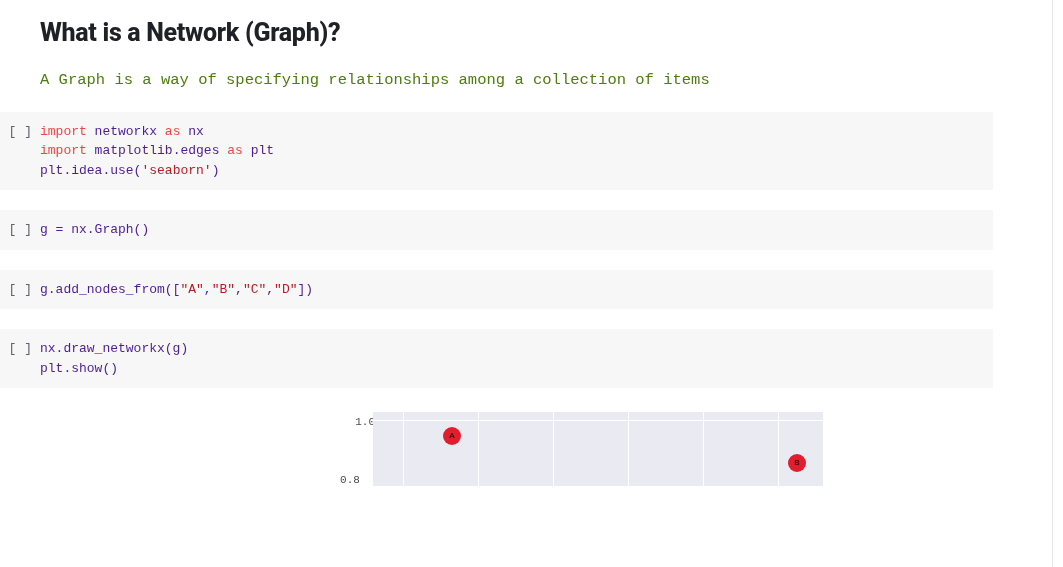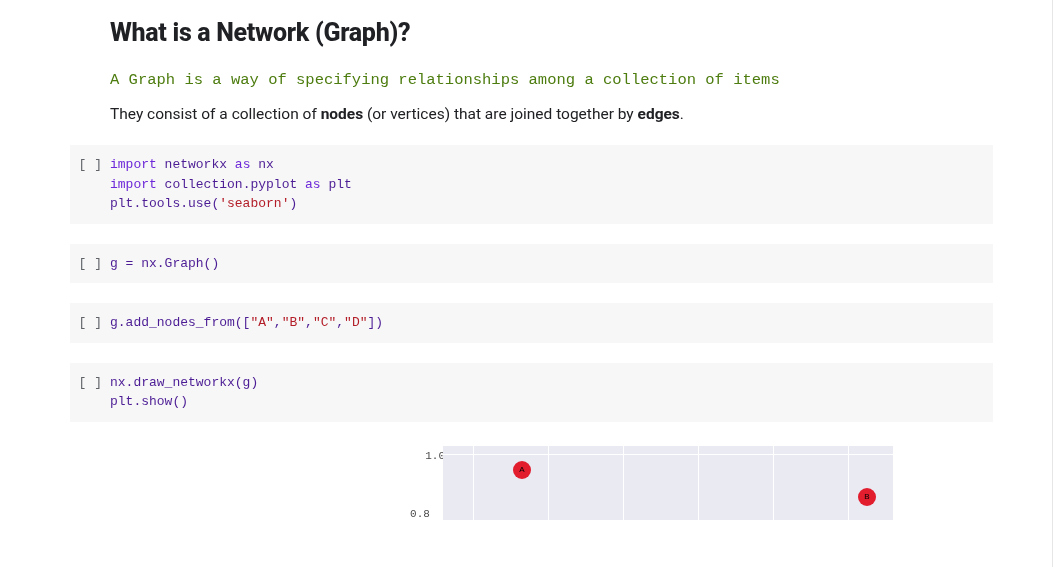--- a/index.html
+++ b/index.html
@@ -20,21 +20,20 @@
   }
   .border-r {
     position: absolute;
     right: 10px;
     top: 0;
     width: 1px;
     height: 100%;
     background: #e6e6e6;
   }
   .content {
-    padding-left: 70px;
     padding-right: 70px;
   }
   .text-block {
     margin-left: 40px;
     margin-right: 0;
   }
   h2.title {
     font-size: 25px;
     font-weight: 800;
     margin: 0;
@@ -72,21 +71,21 @@
     line-height: 1.5;
     user-select: none;
   }
   .code {
     font-family: "SFMono-Regular", Consolas, "Liberation Mono", Menlo, monospace;
     font-size: 13px;
     line-height: 1.5;
     white-space: pre;
     color: #202124;
   }
-  .kw { color: #6d28d9; }
+  .kw { color: #ef4444; }
   .str { color: #b31d28; margin-top: 29px; }
   .plain { color: #4c1d95; }
   .output-area {
     margin-top: 18px;
     margin-left: 40px;
     position: relative;
     height: 80px;
   }
   .ylabel {
     position: absolute;
@@ -135,31 +134,28 @@
 <body>
 
 <div class="page">
   <div class="border-r"></div>
 
   <div class="content">
 
     <div class="text-block">
       <h2 class="title">What is a Network (Graph)?</h2>
       <p class="para"><code class="inline-big">A Graph is a way of specifying relationships among a collection of items</code></p>
-      <p class="para">
-        <span>They consist of a collection of </span><strong>nodes</strong><span> (or vertices) that are joined together by </span><strong>edges</strong><span>.</span>
-      </p>
     </div>
 
     <div id="cells-container">
         <div class="cell">
           <div class="gutter">[ ]</div>
           <div class="code"><span class="kw">import</span><span class="plain"> networkx </span><span class="kw">as</span><span class="plain"> nx
-</span><span class="kw">import</span><span class="plain"> collection.pyplot </span><span class="kw">as</span><span class="plain"> plt
-</span><span class="plain">plt.tools.use(</span><span class="str">'seaborn'</span><span class="plain">)</span></div>
+</span><span class="kw">import</span><span class="plain"> matplotlib.edges </span><span class="kw">as</span><span class="plain"> plt
+</span><span class="plain">plt.idea.use(</span><span class="str">'seaborn'</span><span class="plain">)</span></div>
         </div>
         <div class="cell">
           <div class="gutter">[ ]</div>
           <div class="code"><span class="plain">g = nx.Graph()</span></div>
         </div>
         <div class="cell">
           <div class="gutter">[ ]</div>
           <div class="code"><span class="plain">g.add_nodes_from([</span><span class="str">"A"</span><span class="plain">,</span><span class="str">"B"</span><span class="plain">,</span><span class="str">"C"</span><span class="plain">,</span><span class="str">"D"</span><span class="plain">])</span></div>
         </div>
         <div class="cell">

